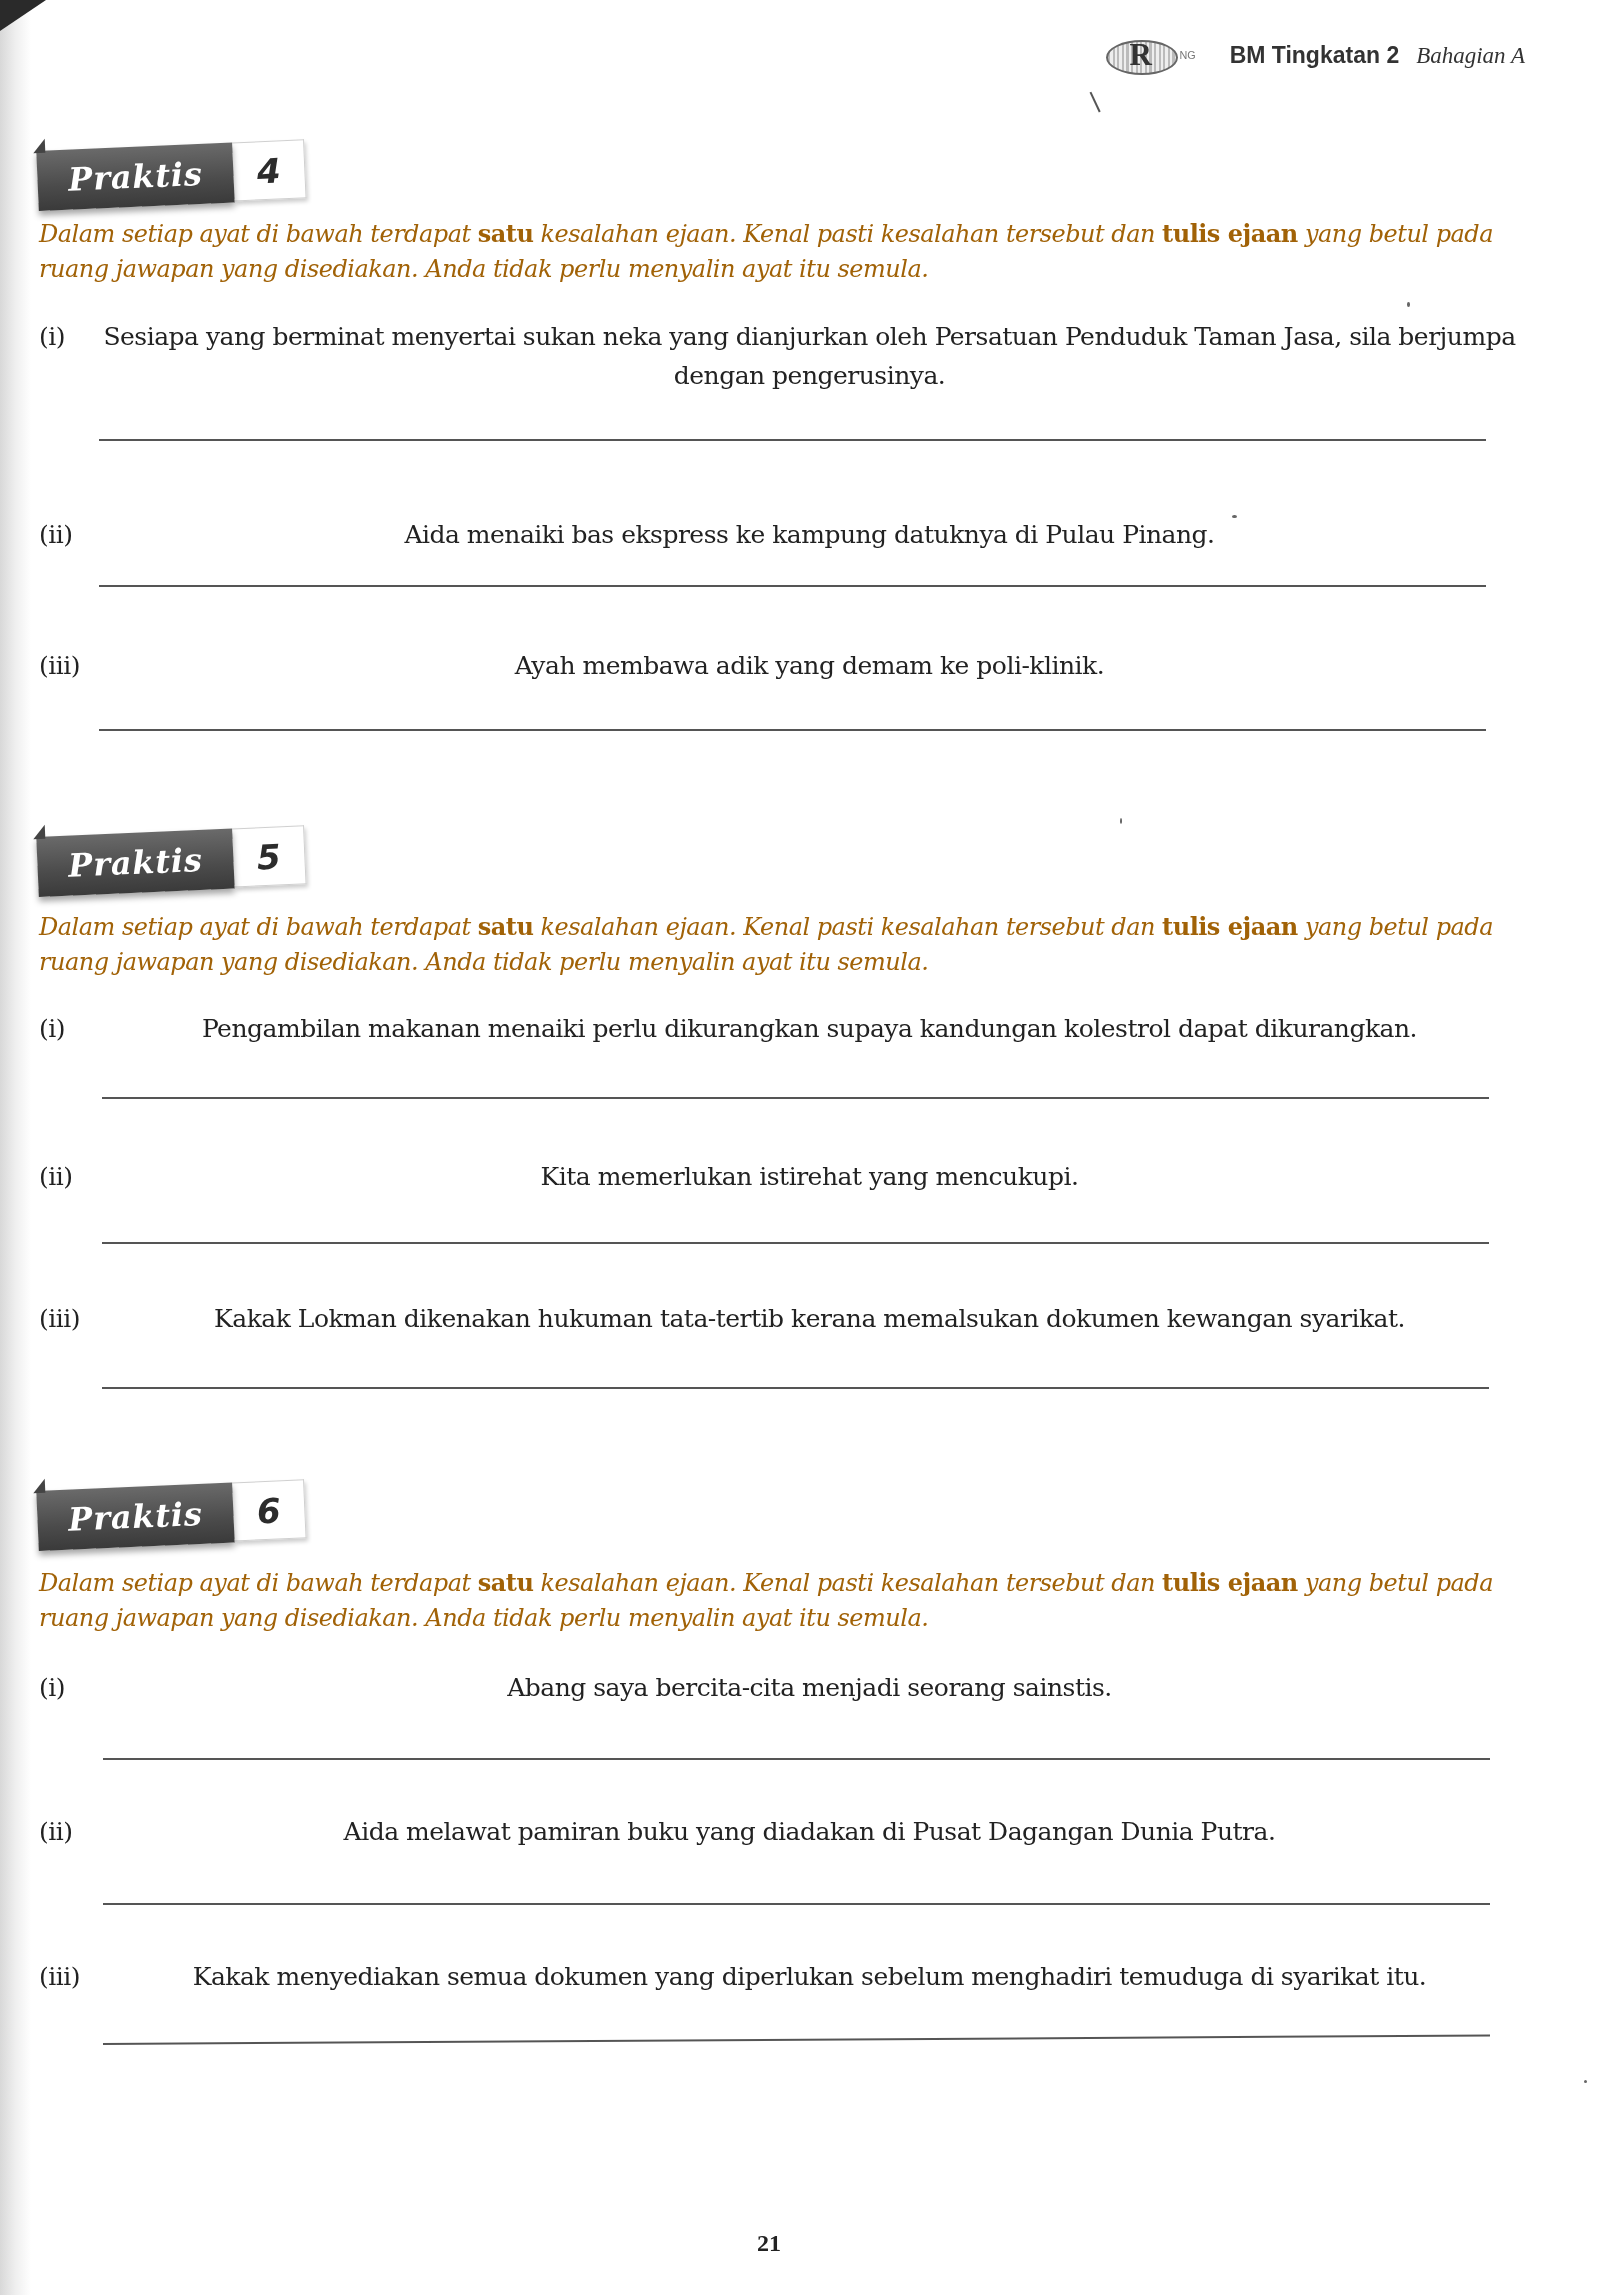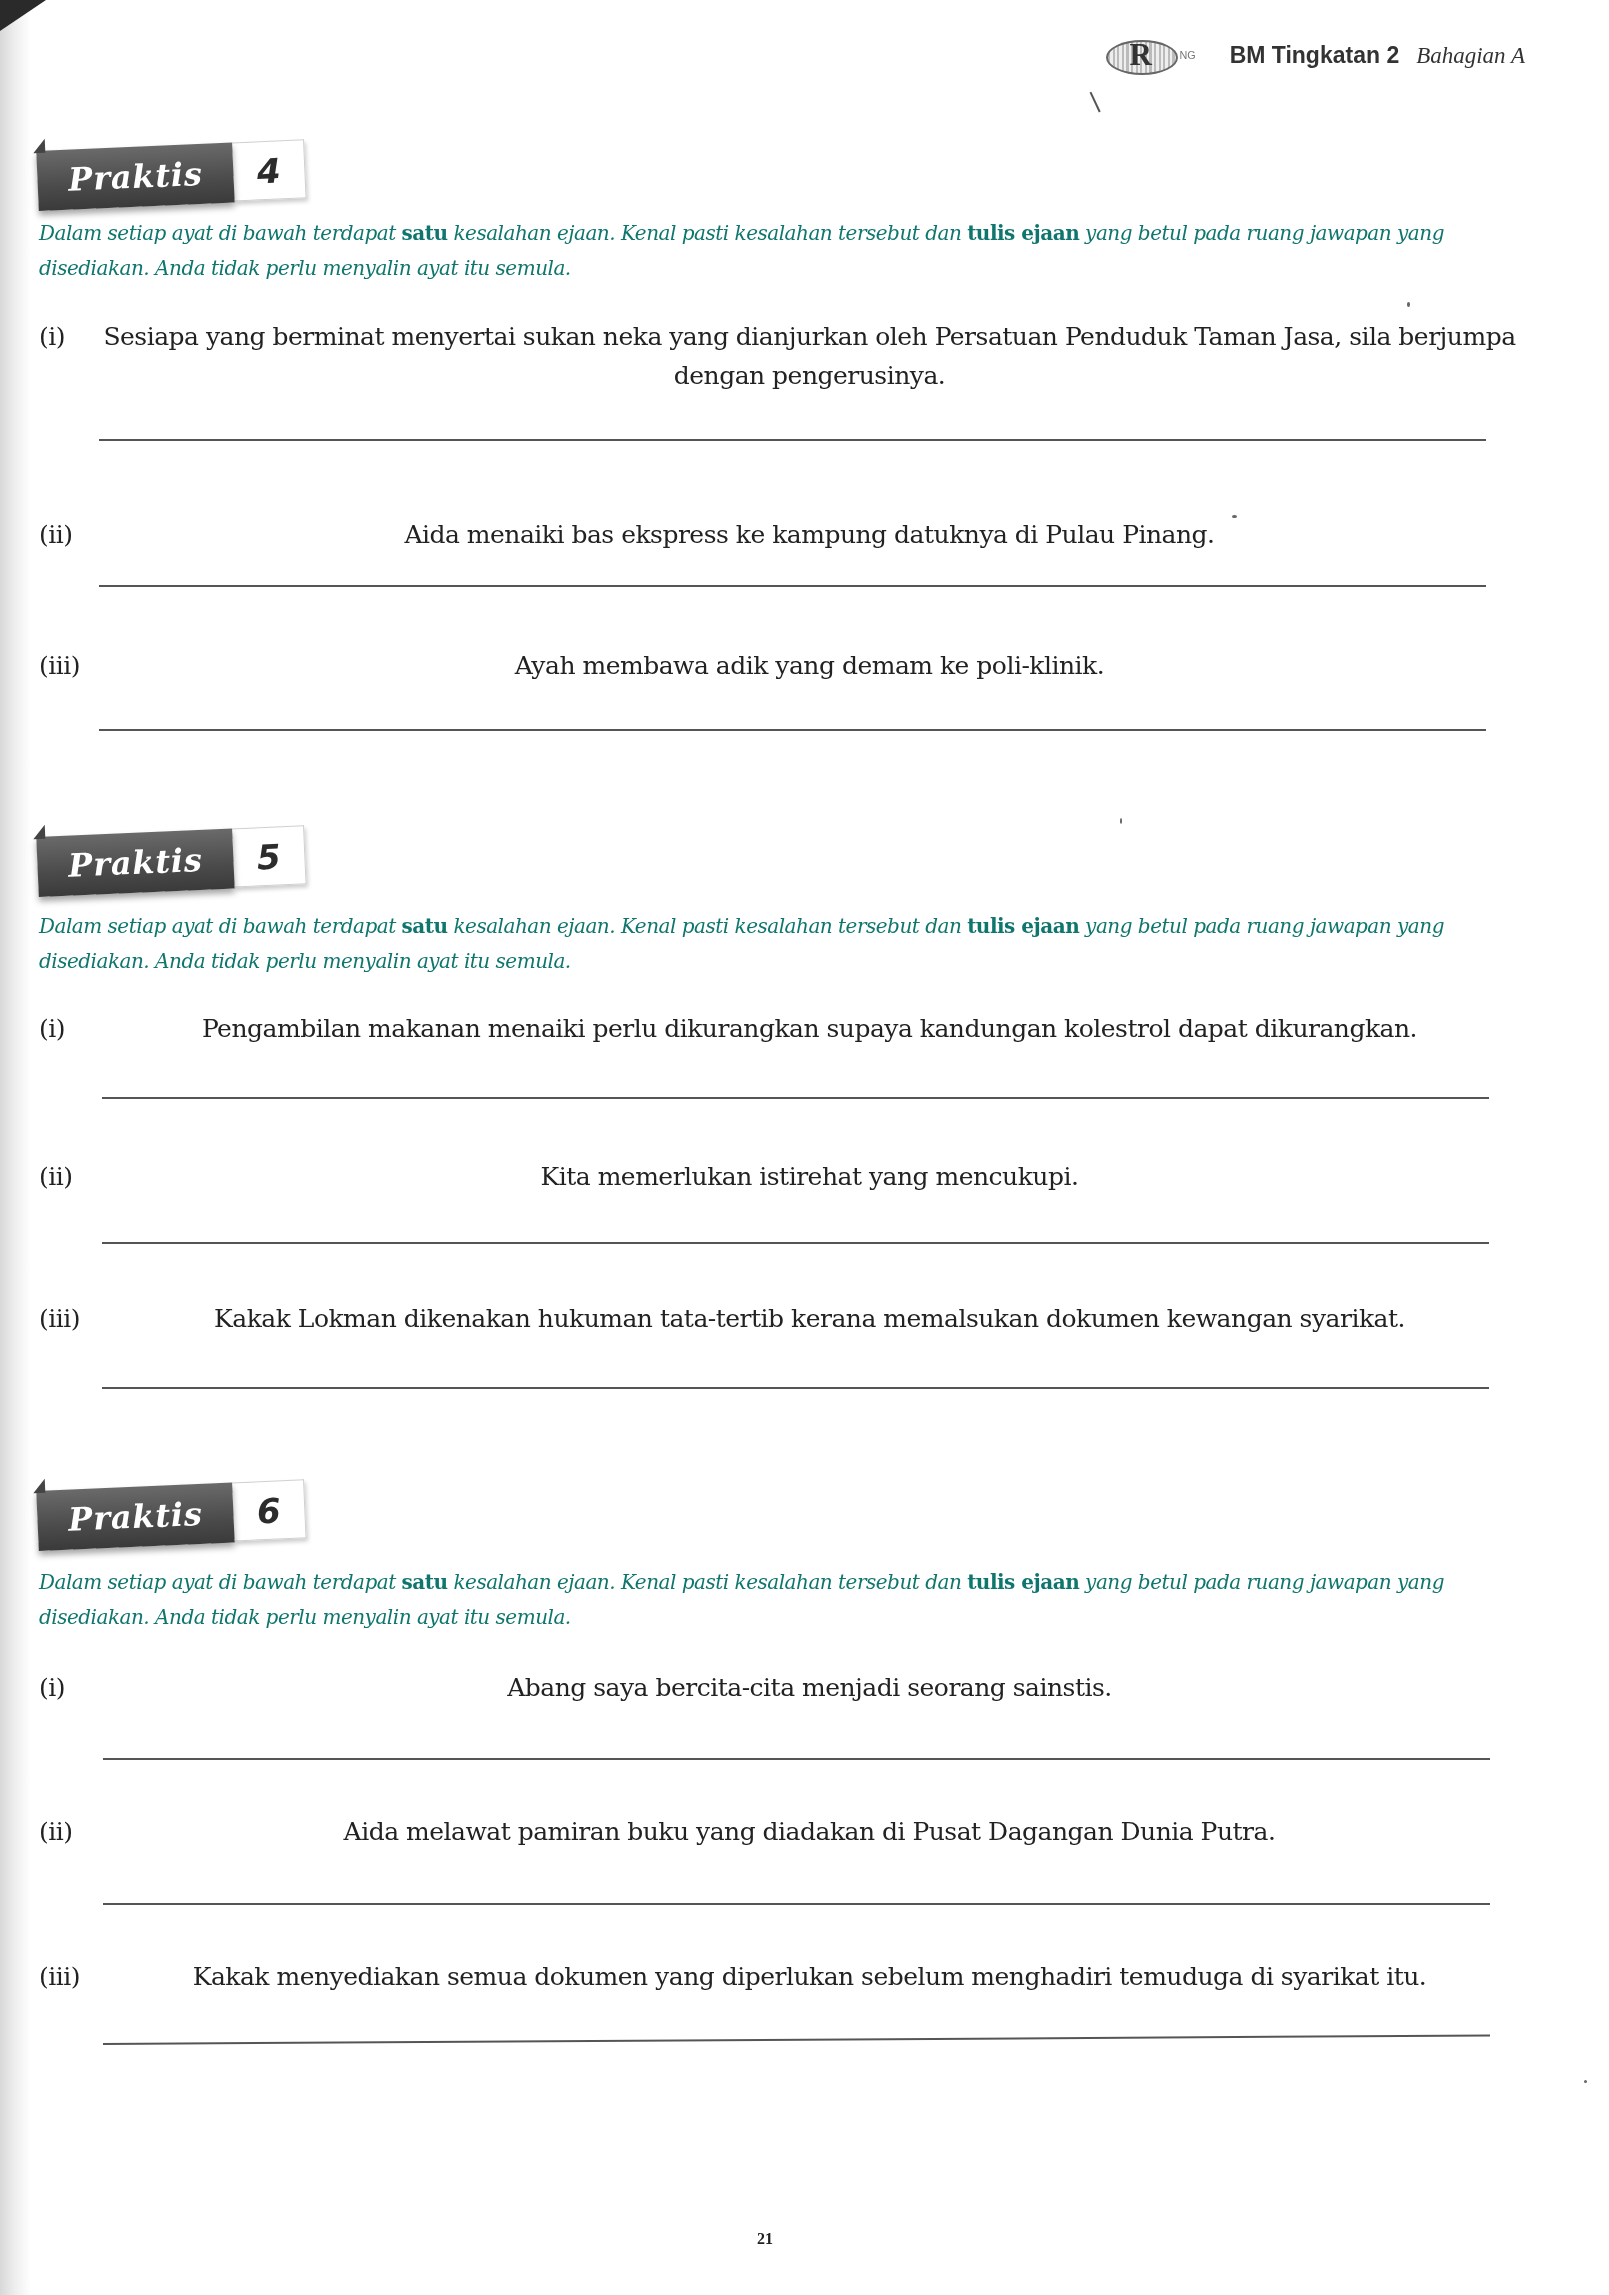--- a/index.html
+++ b/index.html
@@ -68,37 +68,37 @@
     .badge-num {
       width: 71px; height: 57px; margin-top: 0px; background: #fff;
       border: 1.5px solid #d0d0d0; border-left: none;
       display: flex; align-items: center; justify-content: center;
       font-family: "DejaVu Sans", sans-serif; font-weight: bold; font-style: italic;
       font-size: 34px; color: #2c2c2c;
       box-shadow: 1.5px 3.1px 4.6px rgba(0,0,0,0.2);
     }
     .instr {
       position: absolute; left: 39px; width: 1464px;
-      font-family: "DejaVu Serif", serif; font-style: italic; font-size: 20px;
-      line-height: 35px; color: #0f766e; letter-spacing: -0.5px;
+      font-family: "DejaVu Serif", serif; font-style: italic; font-size: 24px;
+      line-height: 35px; color: #a16207; letter-spacing: -0.5px;
     }
     .instr b { font-style: normal; font-weight: bold; }
     .q {
       position: absolute; left: 39px; width: 1479px;
       font-family: "DejaVu Serif", serif; font-size: 25px; line-height: 39px;
       color: #222; display: flex; letter-spacing: -0.5px;
     }
     .q-num { width: 62px; flex: none; }
     .q-text { flex: 1; text-align: center; }
     .answer-line {
       position: absolute; height: 1.5px; background: #555;
     }
     .page-number {
       position: absolute; left: 757px; top: 2230px;
-      font-family: "Liberation Serif", serif; font-weight: bold; font-size: 16px; color: #222;
+      font-family: "Liberation Serif", serif; font-weight: bold; font-size: 24px; color: #222;
     }
     .speck { position: absolute; background: #666; border-radius: 50%; }
   </style>
 </head>
 <body>
 
 <div class="page-shadow"></div>
 <div class="corner"></div>
 
 <div class="header">

